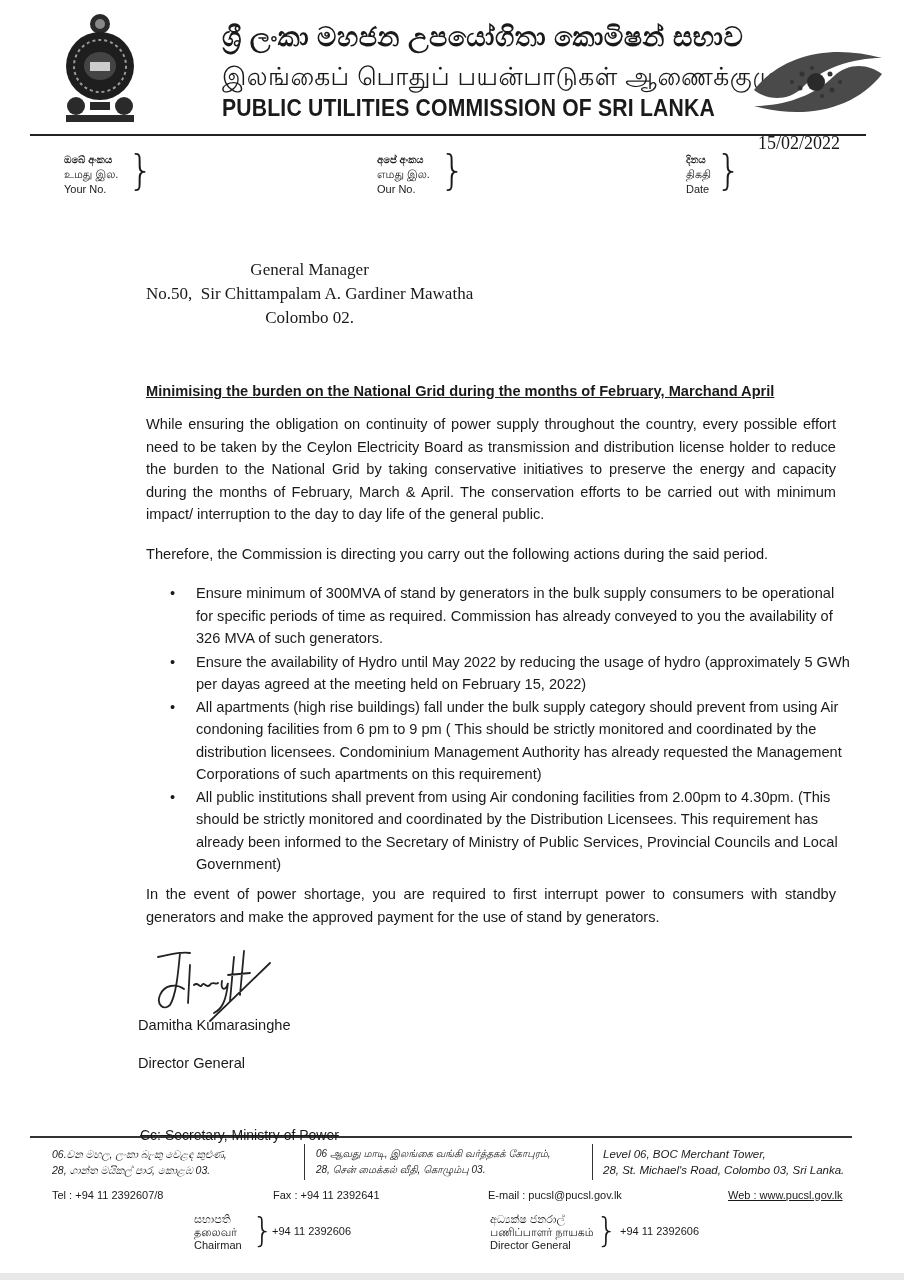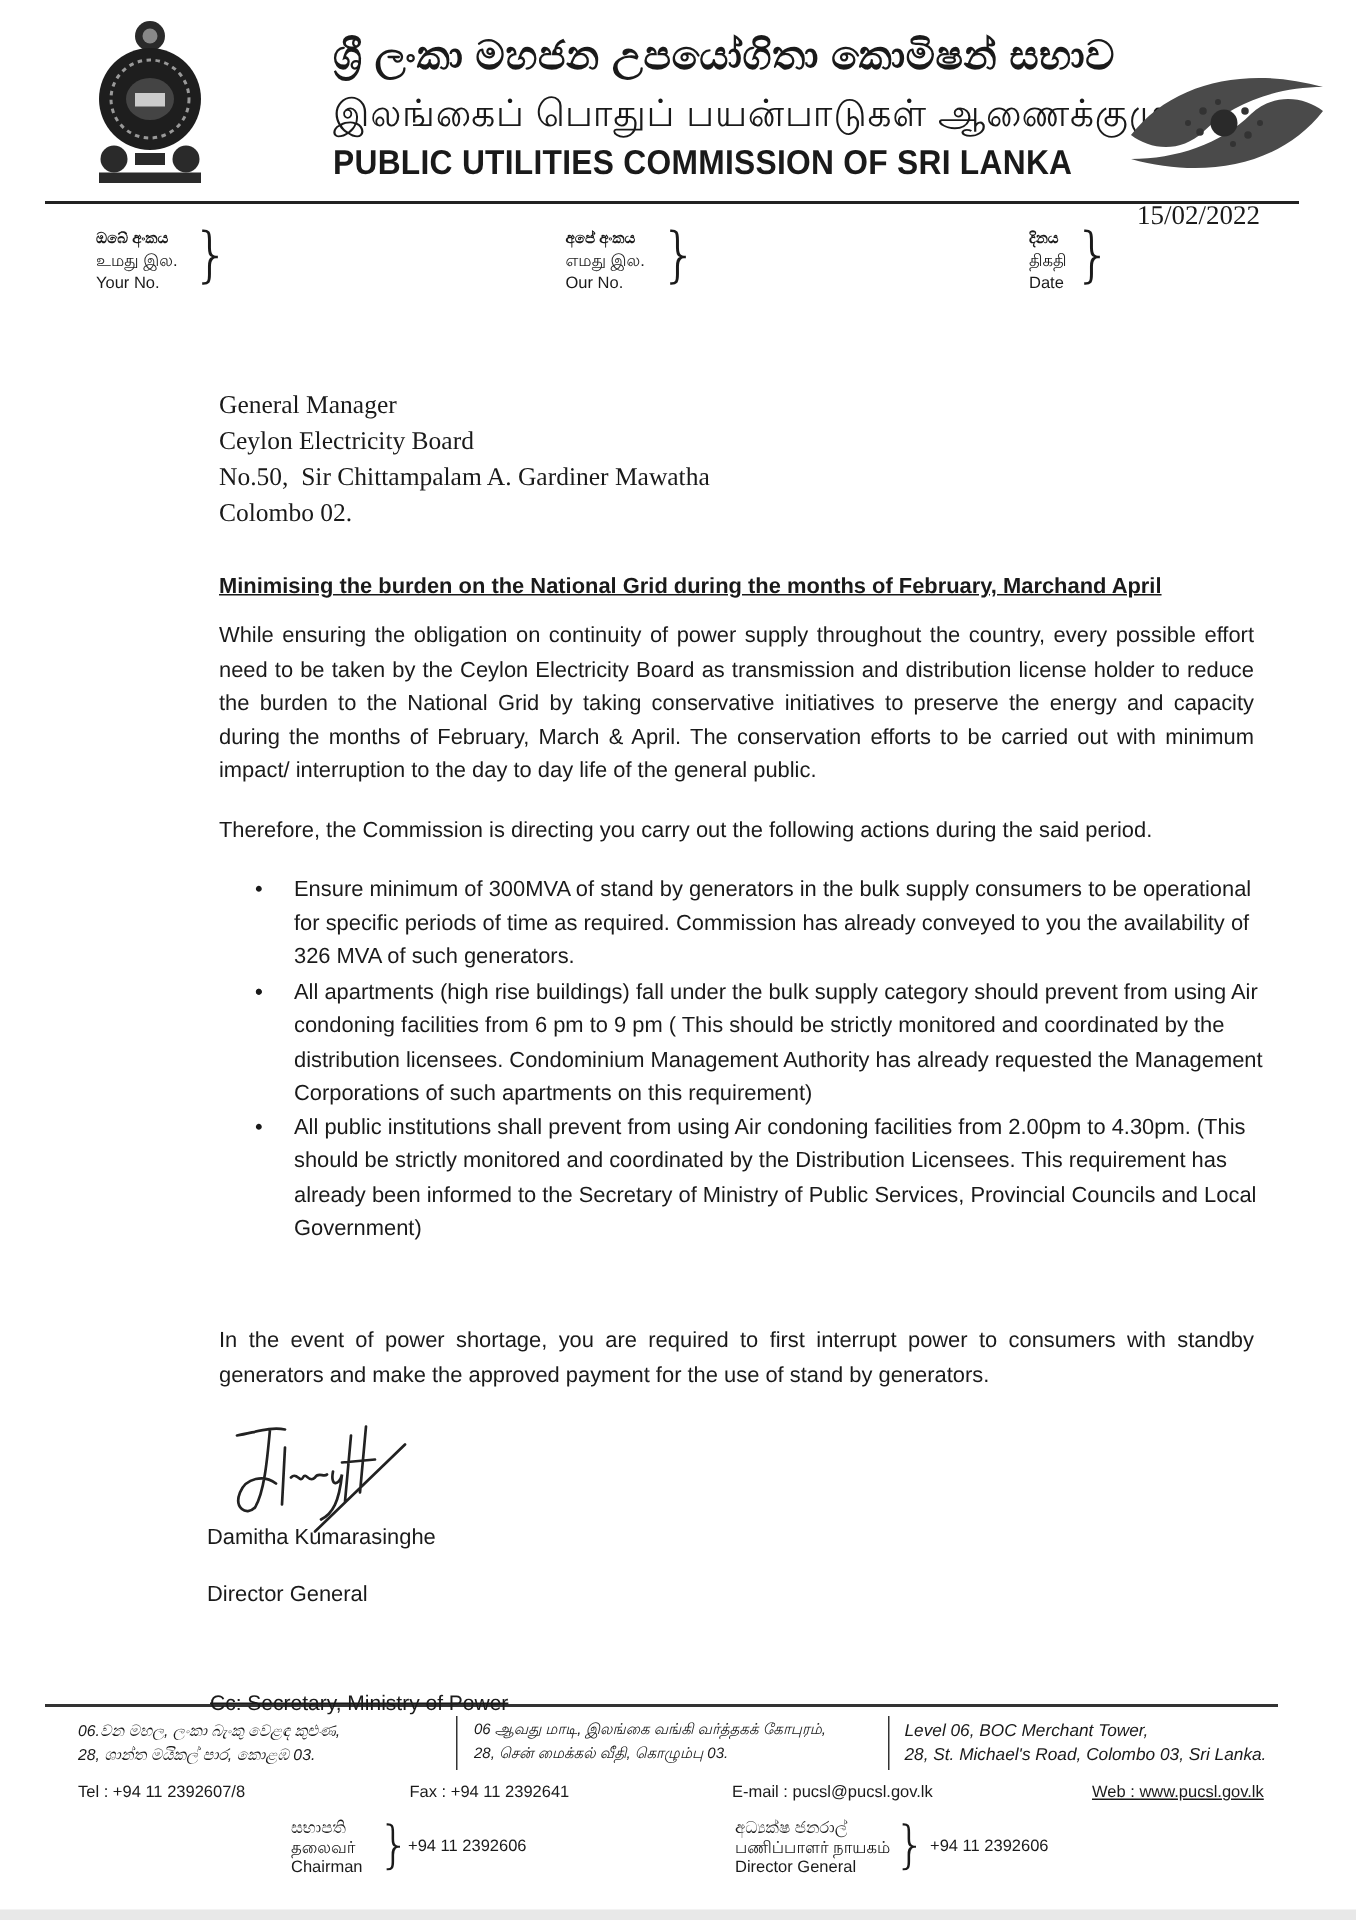--- a/index.html
+++ b/index.html
@@ -10,21 +10,21 @@
   .pucsl-logo{left:752px;top:44px;width:132px;height:76px;}
   .title-si{left:222px;top:22px;font-size:27px;font-weight:bold;letter-spacing:0.5px;}
   .title-ta{left:222px;top:62px;font-size:25px;letter-spacing:0.5px;}
   .title-en{left:222px;top:95px;font-size:23px;font-weight:bold;letter-spacing:0.2px;transform:scaleX(0.92);transform-origin:left;}
   .header-rule{left:30px;top:134px;width:836px;height:2px;background:#222;}
   .date{left:758px;top:133px;font-size:18px;}
   .ref{font-size:11px;line-height:15px;}
   .ref .si{font-weight:bold;font-size:10px;}
   .ref .ta{font-size:11px;}
   .brace{font-size:40px;line-height:40px;font-family:"DejaVu Sans",sans-serif;font-weight:200;}
-  .addr{left:146px;top:258px;font-size:17px;line-height:24px;}
+  .addr{left:146px;top:258px;font-size:17px;line-height:24px;text-align:center;}
   .subject{left:146px;top:383px;font-size:14.6px;font-weight:bold;text-decoration:underline;white-space:nowrap;}
   .para{left:146px;width:690px;font-size:14.6px;line-height:22.5px;text-align:justify;}
   .bullets{left:170px;top:582px;width:680px;margin:0;padding:0;list-style:none;font-size:14.6px;line-height:22.5px;}
   .bullets li{position:relative;padding-left:26px;}
   .bullets li .dot{position:absolute;left:0;top:0;}
   .sig{left:150px;top:945px;width:150px;height:80px;}
   .signame{left:138px;top:1017px;font-size:14.6px;}
   .sigtitle{left:138px;top:1055px;font-size:14.6px;}
   .cc{left:140px;top:1127px;font-size:14px;font-weight:normal;text-decoration:line-through;}
   .footer-rule{left:30px;top:1136px;width:822px;height:2px;background:#333;}
@@ -92,37 +92,37 @@
 
 <div class="abs ref" style="left:686px;top:152px;">
   <div class="si">දිනය</div>
   <div class="ta">திகதி</div>
   <div>Date</div>
 </div>
 <div class="abs brace" style="left:716px;top:150px;">}</div>
 
 <div class="abs addr serif">
   <div>General Manager</div>
-  <div>Ceylon Electricity Board</div>
   <div style="white-space:pre;">No.50,  Sir Chittampalam A. Gardiner Mawatha</div>
   <div>Colombo 02.</div>
 </div>
 
 <div class="abs subject">Minimising the burden on the National Grid during the months of February, Marchand April</div>
 
 <div class="abs para" style="top:413px;">While ensuring the obligation on continuity of power supply throughout the country, every possible effort need to be taken by the Ceylon Electricity Board as transmission and distribution license holder to reduce the burden to the National Grid by  taking conservative initiatives  to preserve the energy and capacity during the months of February, March &amp; April. The conservation efforts to be carried out with minimum impact/ interruption to the day to day life of the general public.</div>
 <div class="abs para" style="top:543px;">Therefore, the Commission is directing you carry out the following actions during the said period.</div>
 
 <ul class="abs bullets">
   <li style="margin-bottom:1px;">
     <span class="dot">•</span>
     <span>Ensure minimum of 300MVA of stand by generators in the bulk supply consumers to be operational for specific periods of time as required. Commission has already conveyed to you the availability of 326 MVA of such generators.</span>
   </li>
   <li>
     <span class="dot">•</span>
+    <span>Ensure the availability of Hydro until May 2022 by reducing the usage of hydro (approximately 5 GWh per dayas agreed at the meeting held on February 15, 2022)</span>
   </li>
   <li>
     <span class="dot">•</span>
     <span>All apartments (high rise buildings) fall under the bulk supply category should prevent from using Air condoning facilities from 6 pm to 9 pm ( This should be strictly monitored and coordinated by the distribution licensees. Condominium Management Authority has already requested the Management Corporations of such apartments on this requirement)</span>
   </li>
   <li>
     <span class="dot">•</span>
     <span>All public institutions shall prevent from using Air condoning facilities from 2.00pm to 4.30pm. (This should be strictly monitored and coordinated by the Distribution  Licensees. This requirement has already been informed to the Secretary of Ministry of Public Services, Provincial Councils and Local Government)</span>
   </li>
 </ul>

